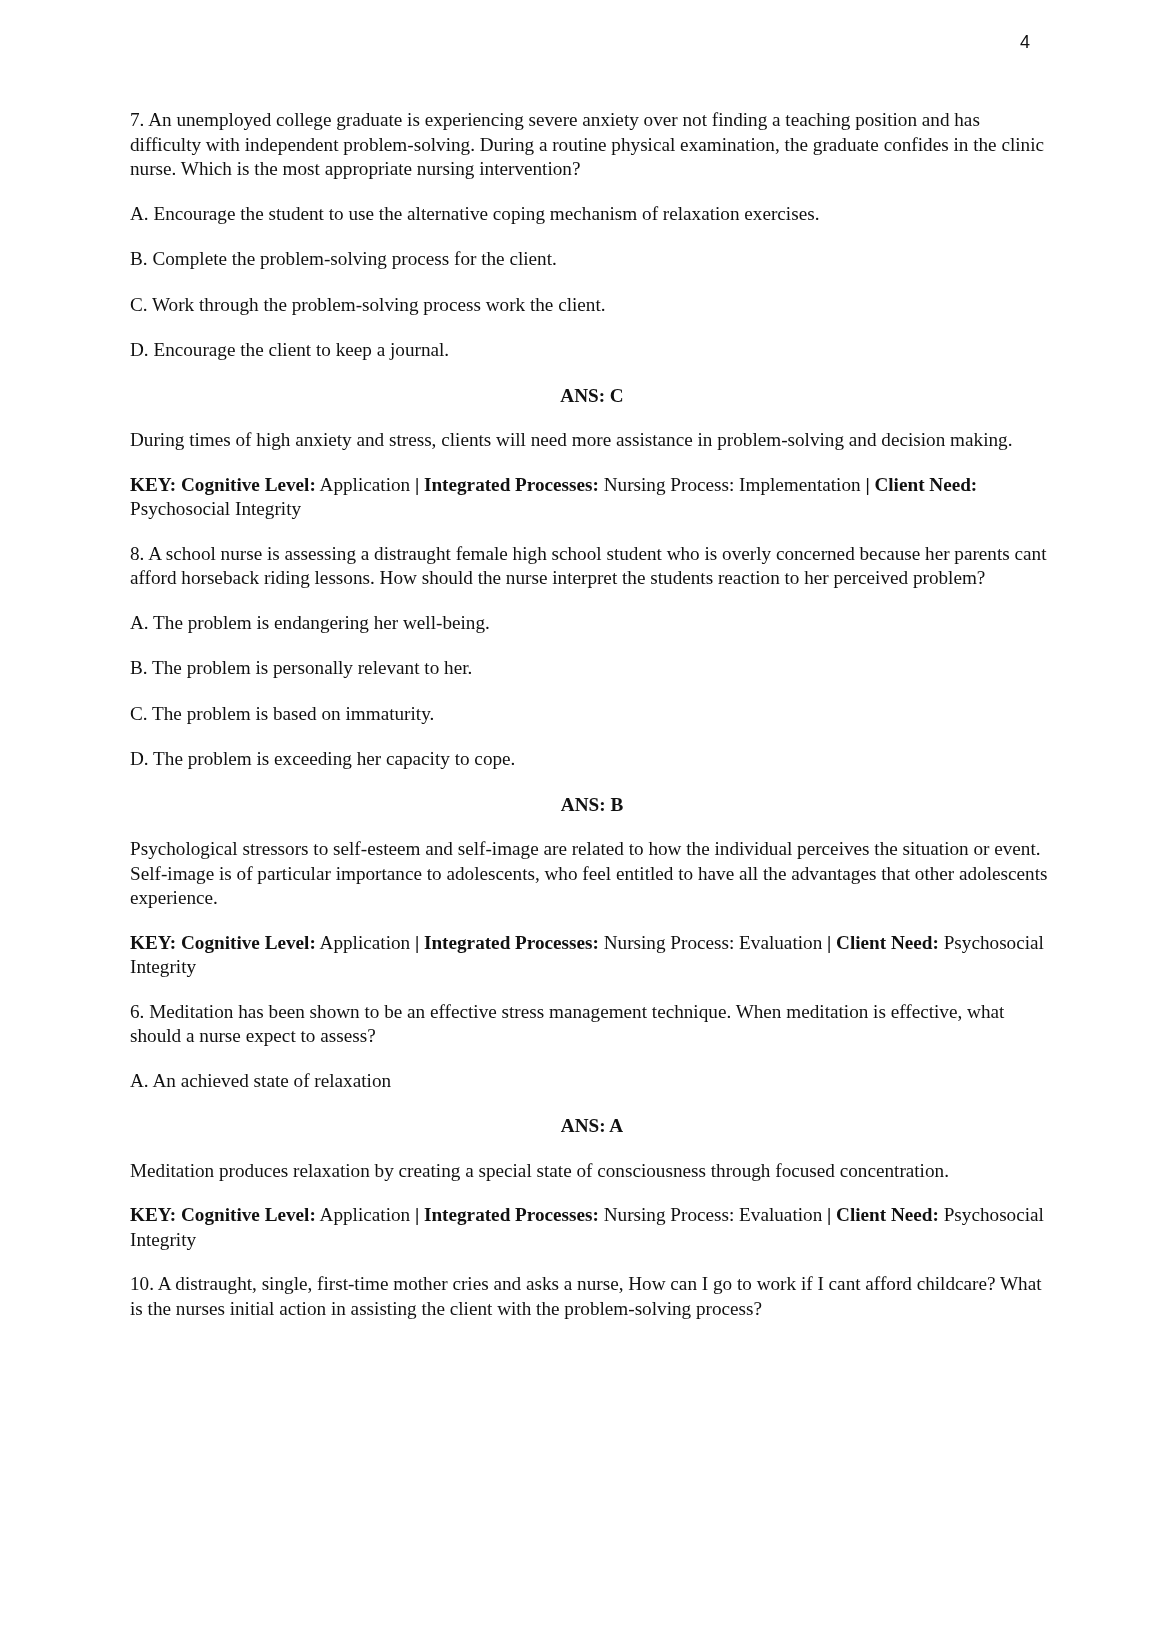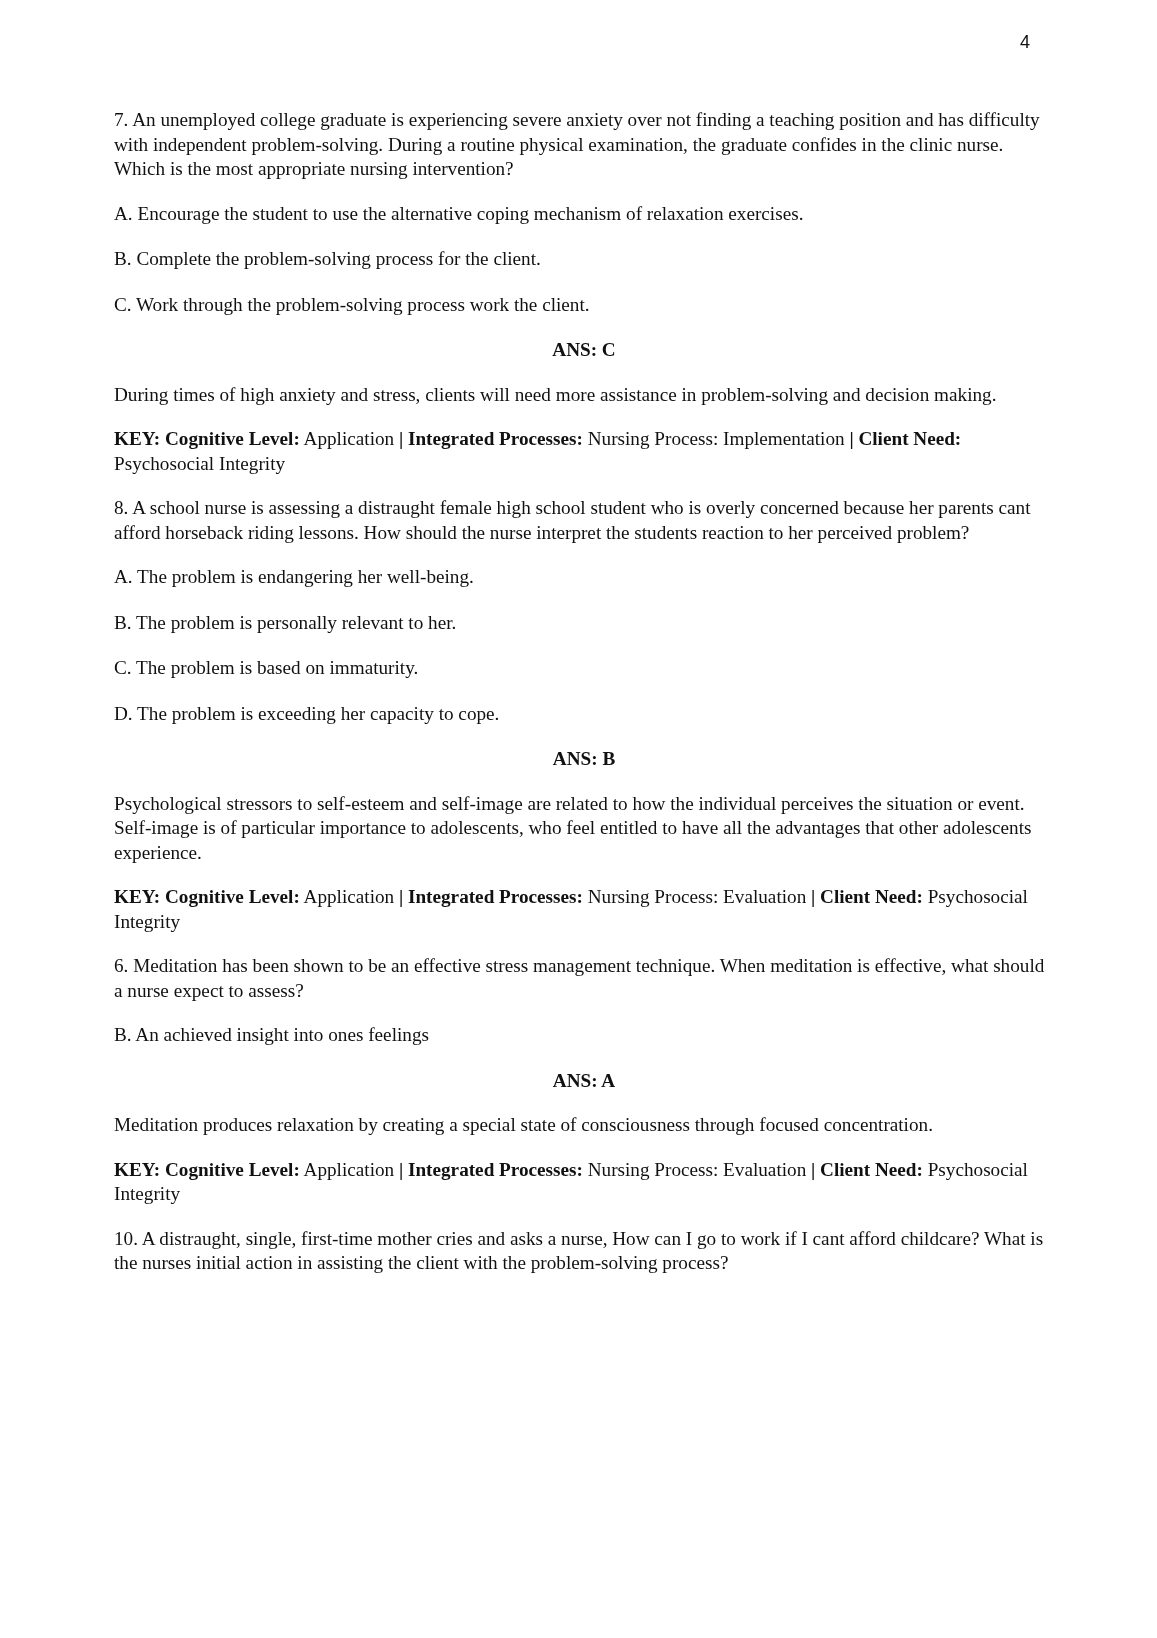--- a/index.html
+++ b/index.html
@@ -1,55 +1,56 @@
 <!DOCTYPE html>
 <html><head>
 <meta charset="utf-8">
 <style>
   html, body { margin: 0; padding: 0; background: #ffffff; }
   body { width: 1157px; height: 1638px; position: relative; overflow: hidden;
          font-family: "Liberation Serif", "DejaVu Serif", serif; color: #111; }
   .page-num { position: absolute; top: 32px; left: 1020px; font-family: "Liberation Sans", sans-serif; font-size: 18px; }
   .content { position: absolute; top: 108px; left: 114px; width: 940px; font-size: 19.2px; line-height: 24.5px; }
-  .p { margin: 0 0 20px 0; }
+  .p { margin: 0 0 20px 16px; }
   .p.opt { margin-bottom: 21px; }
   .ans { font-weight: bold; margin-bottom: 20px; text-align: center; }
   b { font-weight: bold; }
 </style>
 </head>
 <body>
 
 <div class="page-num">4</div>
 
 <div class="content">
 
   <section>
     <p class="p">7. An unemployed college graduate is experiencing severe anxiety over not finding a teaching position and has difficulty with independent problem-solving. During a routine physical examination, the graduate confides in the clinic nurse. Which is the most appropriate nursing intervention?</p>
     <p class="p opt">A. Encourage the student to use the alternative coping mechanism of relaxation exercises.</p>
     <p class="p opt">B. Complete the problem-solving process for the client.</p>
     <p class="p opt">C. Work through the problem-solving process work the client.</p>
+    <p class="p opt">D. Encourage the client to keep a journal.</p>
     <p class="p ans">ANS: C</p>
     <p class="p">During times of high anxiety and stress, clients will need more assistance in problem-solving and decision making.</p>
     <p class="p"><b>KEY: Cognitive Level:</b><span> Application </span><b>| </b><b>Integrated Processes:</b><span> Nursing Process: Implementation </span><b>| </b><b>Client Need:</b><span> Psychosocial Integrity</span></p>
   </section>
 
   <section>
     <p class="p">8. A school nurse is assessing a distraught female high school student who is overly concerned because her parents cant afford horseback riding lessons. How should the nurse interpret the students reaction to her perceived problem?</p>
     <p class="p opt">A. The problem is endangering her well-being.</p>
     <p class="p opt">B. The problem is personally relevant to her.</p>
     <p class="p opt">C. The problem is based on immaturity.</p>
     <p class="p opt">D. The problem is exceeding her capacity to cope.</p>
     <p class="p ans">ANS: B</p>
     <p class="p">Psychological stressors to self-esteem and self-image are related to how the individual perceives the situation or event. Self-image is of particular importance to adolescents, who feel entitled to have all the advantages that other adolescents experience.</p>
     <p class="p"><b>KEY: Cognitive Level:</b><span> Application </span><b>| </b><b>Integrated Processes:</b><span> Nursing Process: Evaluation </span><b>| </b><b>Client Need:</b><span> Psychosocial Integrity</span></p>
   </section>
 
   <section>
     <p class="p">6. Meditation has been shown to be an effective stress management technique. When meditation is effective, what should a nurse expect to assess?</p>
-    <p class="p opt">B. An achieved insight into ones feelings</p>
+    <p class="p opt">A. An achieved state of relaxation</p>
     <p class="p ans">ANS: A</p>
     <p class="p">Meditation produces relaxation by creating a special state of consciousness through focused concentration.</p>
     <p class="p"><b>KEY: Cognitive Level:</b><span> Application </span><b>| </b><b>Integrated Processes:</b><span> Nursing Process: Evaluation </span><b>| </b><b>Client Need:</b><span> Psychosocial Integrity</span></p>
   </section>
 
   <section>
     <p class="p">10. A distraught, single, first-time mother cries and asks a nurse, How can I go to work if I cant afford childcare? What is the nurses initial action in assisting the client with the problem-solving process?</p>
   </section>
 
 </div>

